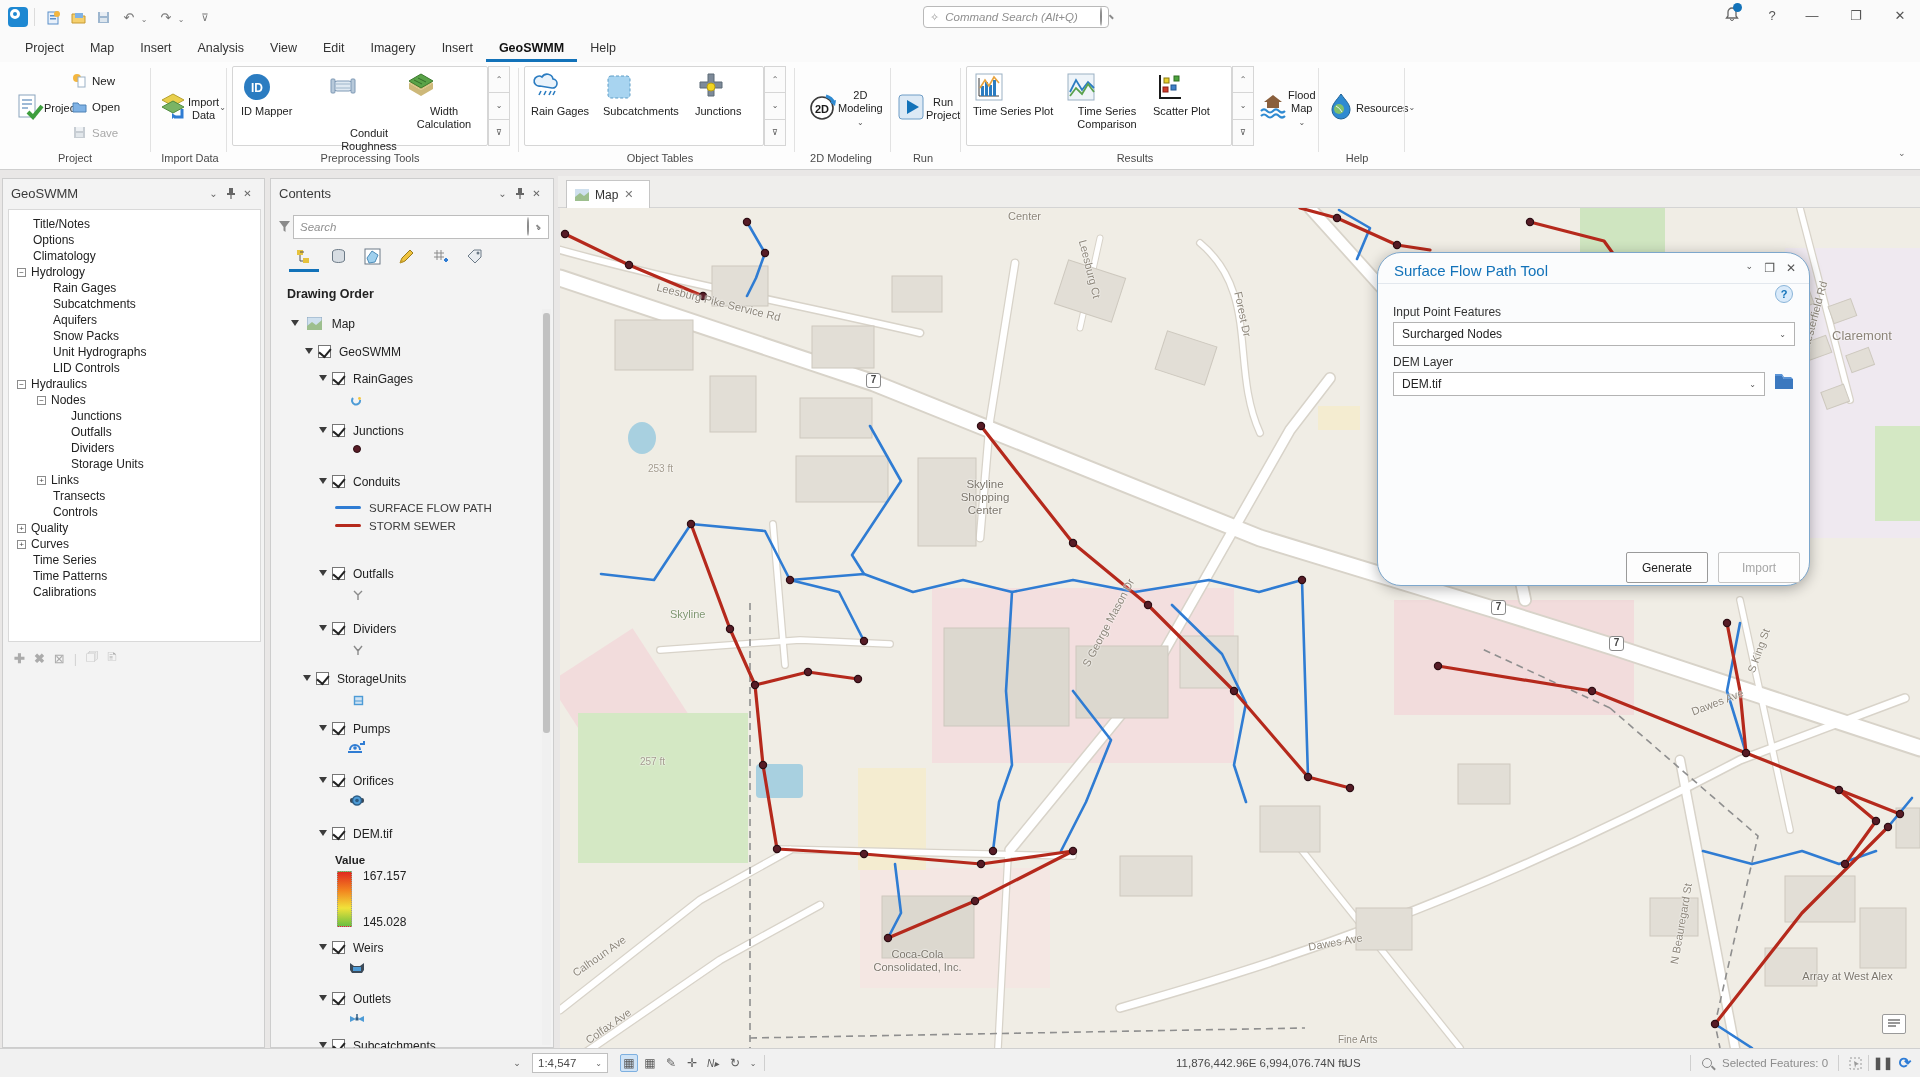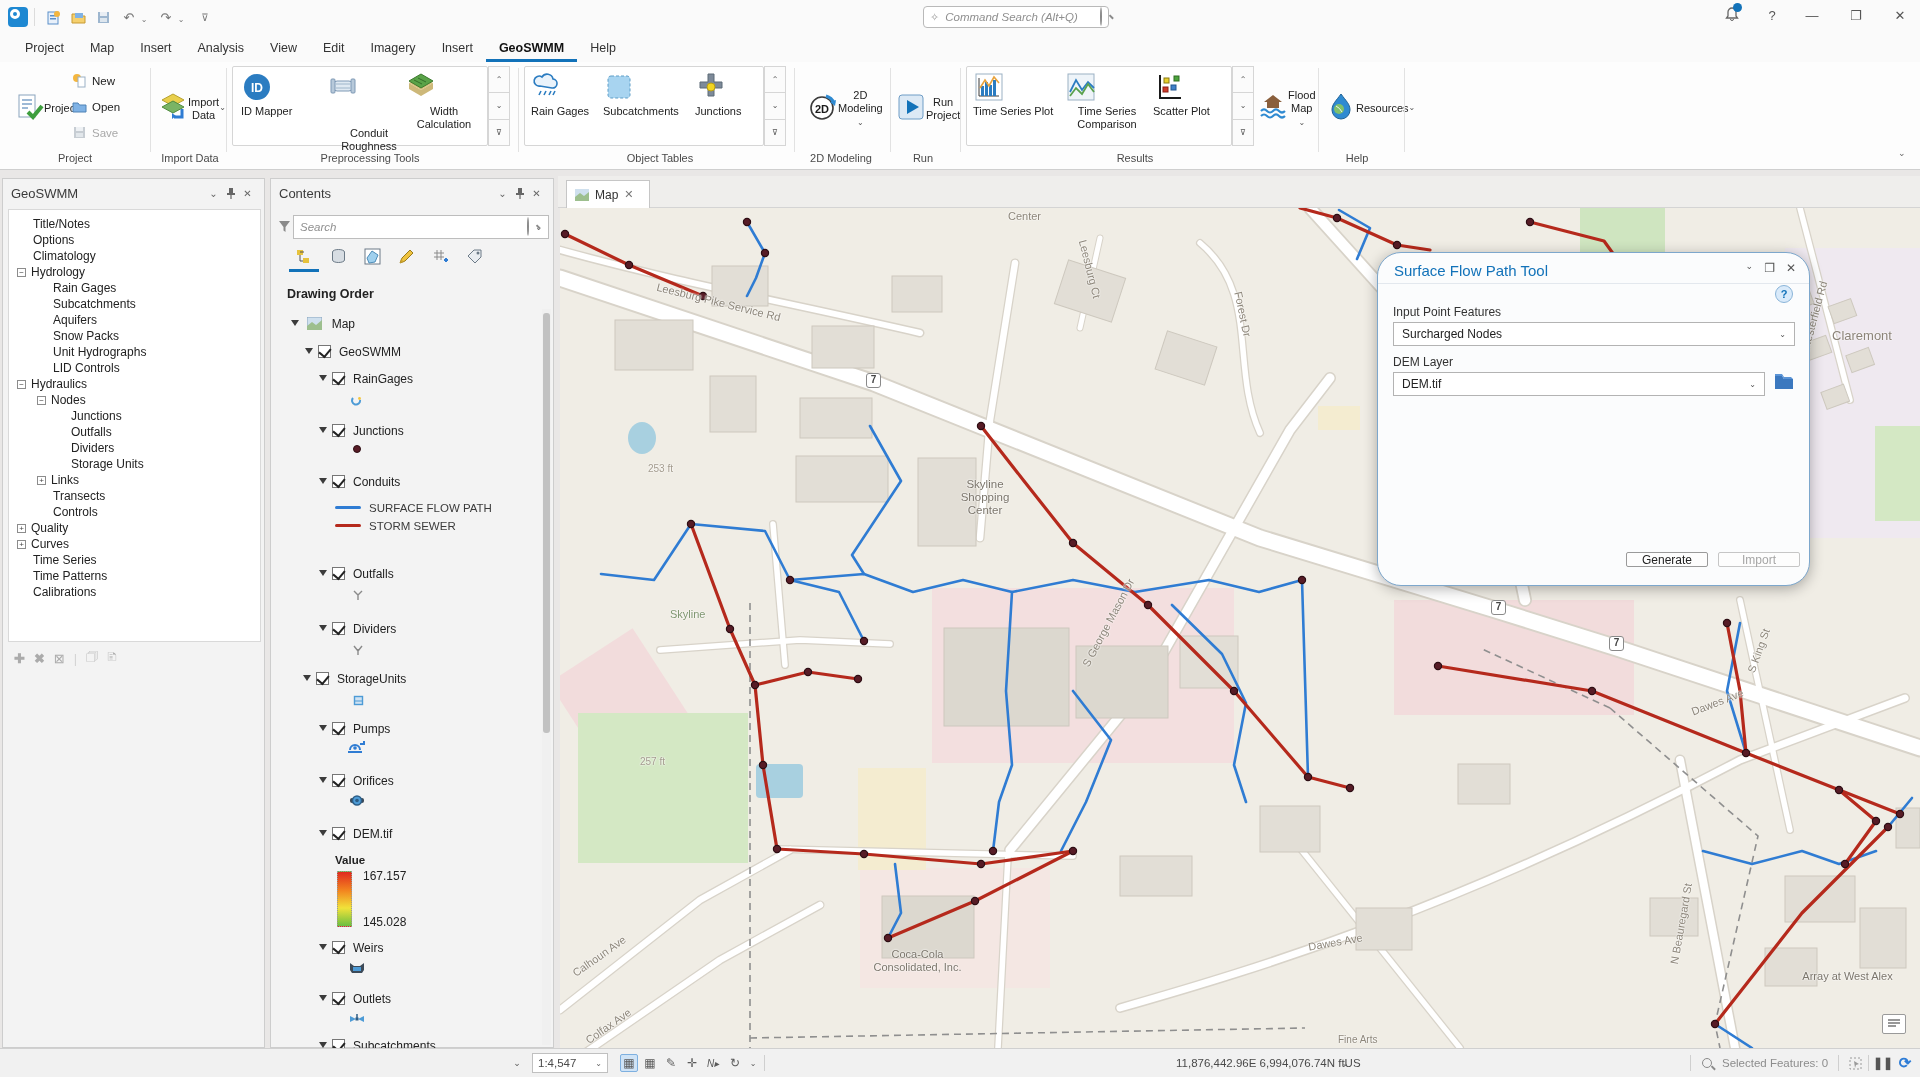--- a/index.html
+++ b/index.html
@@ -71,21 +71,21 @@
   .area-label { color:#7b756b; text-align:center; white-space:normal; line-height:13px; }
   .shield { position:absolute; width:15px; height:15px; background:#fff; border:1.5px solid #8a8a8a; border-radius:3px; font-size:10px; font-weight:bold; color:#444; text-align:center; line-height:12px; }
 
   
   #sfp-dialog { position:absolute; left:1377px; top:252px; width:433px; height:334px; background:#fbfcfd; border:1px solid #7da7cc; box-shadow:0 3px 14px rgba(0,0,0,.3); }
   #sfp-title { position:absolute; left:16px; top:9px; font-size:15px; color:#1272b9; }
   .dlg-ic { position:absolute; top:8px; color:#555; font-size:12px; }
   .dlg-label { position:absolute; left:15px; font-size:12px; color:#323232; }
   .combo { position:absolute; left:15px; height:24px; background:#fff; border:1px solid #b3b3b3; display:flex; align-items:center; padding:0 8px; font-size:12px; color:#222; }
   .combo .chev { margin-left:auto; }
-  .dlg-btn { position:absolute; top:299px; width:82px; height:15px; background:#fdfdfd; border:1px solid #9a9a9a; border-radius:2px; font-size:12px; color:#222; display:flex; align-items:center; justify-content:center; }
+  .dlg-btn { position:absolute; top:299px; width:82px; height:31px; background:#fdfdfd; border:1px solid #9a9a9a; border-radius:2px; font-size:12px; color:#222; display:flex; align-items:center; justify-content:center; }
   .dlg-btn.disabled { color:#a6a6a6; border-color:#c6c6c6; }
   #dlg-help { position:absolute; right:16px; top:32px; width:18px; height:18px; border-radius:50%; background:#d9eafa; border:1px solid #8ab4d8; color:#1272b9; font-weight:bold; font-size:11px; display:flex; align-items:center; justify-content:center; }
 
   
   #statusbar { position:absolute; left:0; top:1048px; width:1920px; height:29px; background:#f1f1f1; border-top:1px solid #d0d0d0; font-size:11.5px; color:#4a4a4a; }
   .sb-ic { position:absolute; top:5px; width:18px; height:18px; display:flex; align-items:center; justify-content:center; color:#5a5a5a; font-size:12px; }
   .sb-sep { position:absolute; top:6px; width:1px; height:16px; background:#cfcfcf; }
   #sb-scale { position:absolute; left:532px; top:4px; width:76px; height:20px; background:#fff; border:1px solid #c0c0c0; display:flex; align-items:center; padding:0 5px; justify-content:space-between; }
 
   .mini-mag { width:10px; height:10px; border:1.5px solid #8a8a8a; border-radius:50%; position:relative; }

